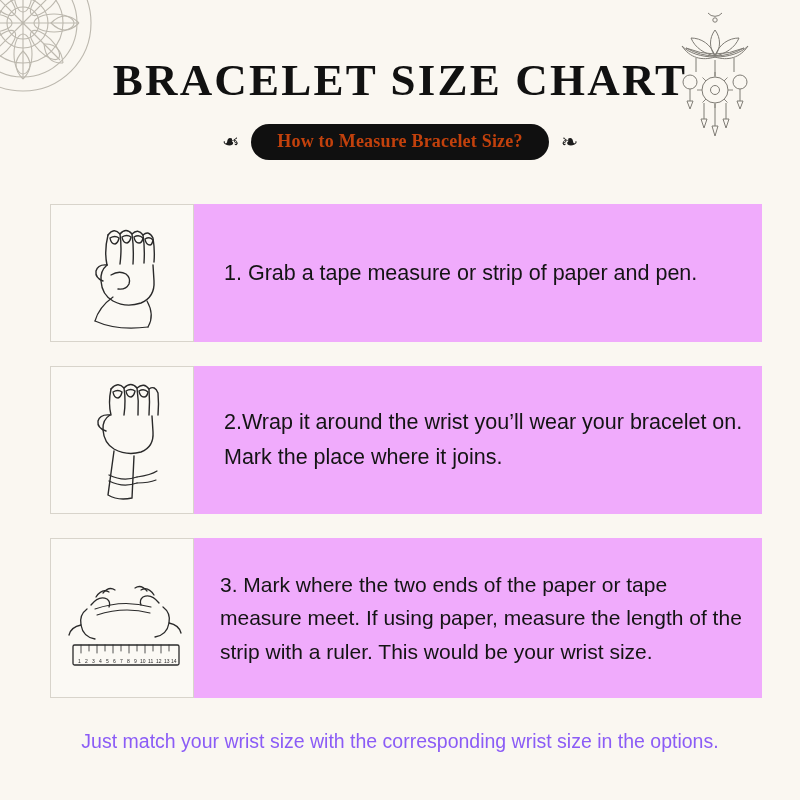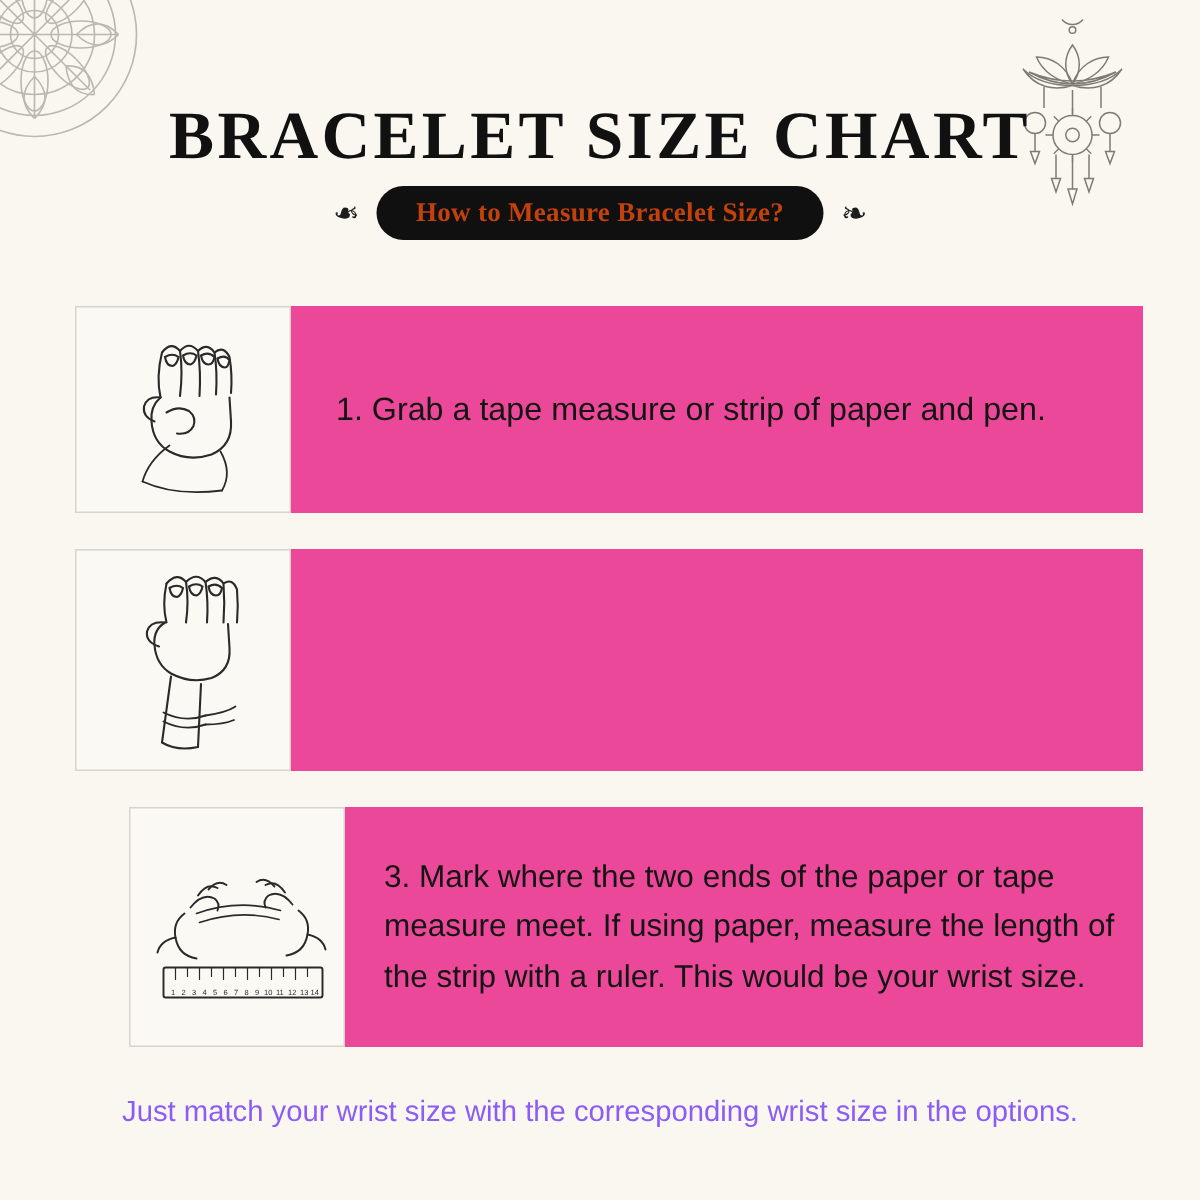--- a/index.html
+++ b/index.html
@@ -31,21 +31,21 @@
     right: 30px;
     width: 110px;
     height: 135px;
     opacity: 0.75;
     pointer-events: none;
   }
 
   
   .title {
     position: absolute;
-    top: 64px;
+    top: 54px;
     left: 0;
     width: 800px;
     text-align: center;
     font-family: "Liberation Serif", serif;
     font-size: 45px;
     letter-spacing: 2.2px;
     font-weight: 700;
     color: #111;
     white-space: nowrap;
   }
@@ -83,26 +83,26 @@
   
   .steps {
     position: absolute;
     top: 204px;
     left: 50px;
     width: 712px;
   }
   .step {
     display: flex;
     align-items: stretch;
-    background: #ec4899;
+    background: #f0abfc;
     margin-bottom: 24px;
   }
   .step-1 { height: 138px; }
   .step-2 { height: 148px; }
-  .step-3 { height: 160px; margin-left: 36px; }
+  .step-3 { height: 160px; }
 
   .thumb {
     width: 144px;
     min-width: 144px;
     background: #fbf9f4;
     border: 1px solid #d8d4cb;
     position: relative;
     overflow: hidden;
   }
   .step-text {
@@ -245,20 +245,21 @@
 
           <path d="M63 84 l-6 44 q10 6 24 3 l2 -42"></path>
 
           <path d="M58 108 q14 7 28 2" stroke-width="1.3"></path>
           <path d="M58 114 q14 7 28 2" stroke-width="1.3"></path>
           <path d="M86 110 q14 -2 20 -6" stroke-width="1.2"></path>
           <path d="M86 116 q12 0 19 -3" stroke-width="1.2"></path>
         </g>
       </svg>
     </div>
+    <div class="step-text">2.Wrap it around the wrist you’ll wear your bracelet on. Mark the place where it joins.</div>
   </div>
 
   <div class="step step-3">
     <div class="thumb">
       <svg viewBox="0 0 144 160" width="144" height="160">
         <g fill="none" stroke="#2a2a2a" stroke-width="1.3" stroke-linecap="round">
 
           <path d="M40 66 q8 -10 16 -6 q4 3 2 8"></path>
           <path d="M45 58 q6 -9 13 -5"></path>
           <path d="M52 54 q6 -7 12 -3"></path>

